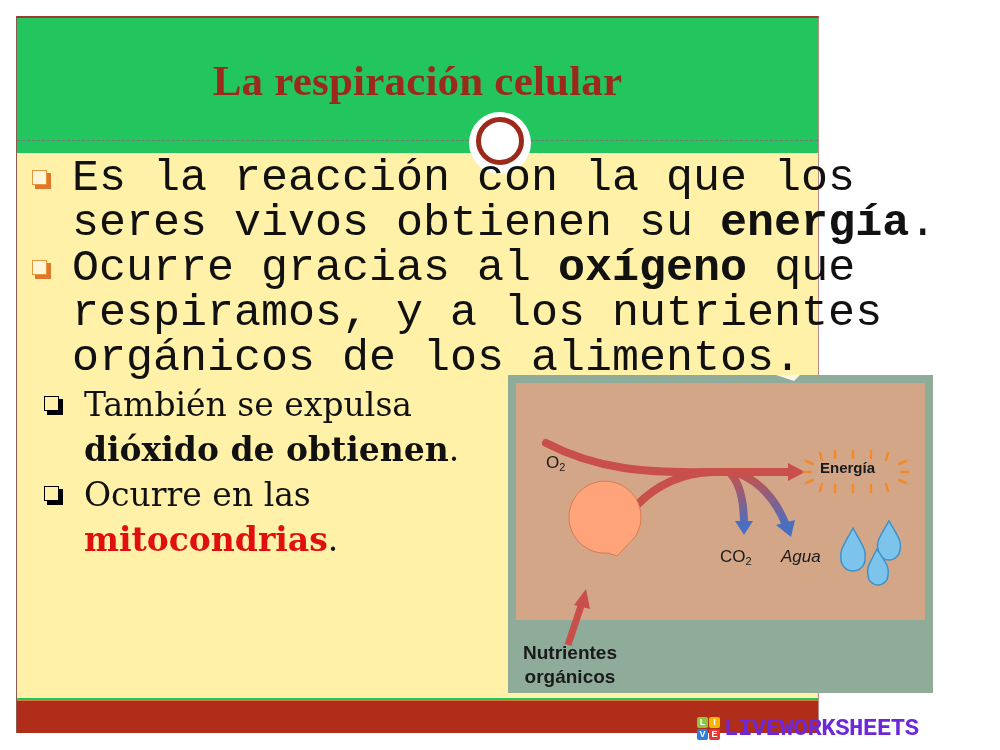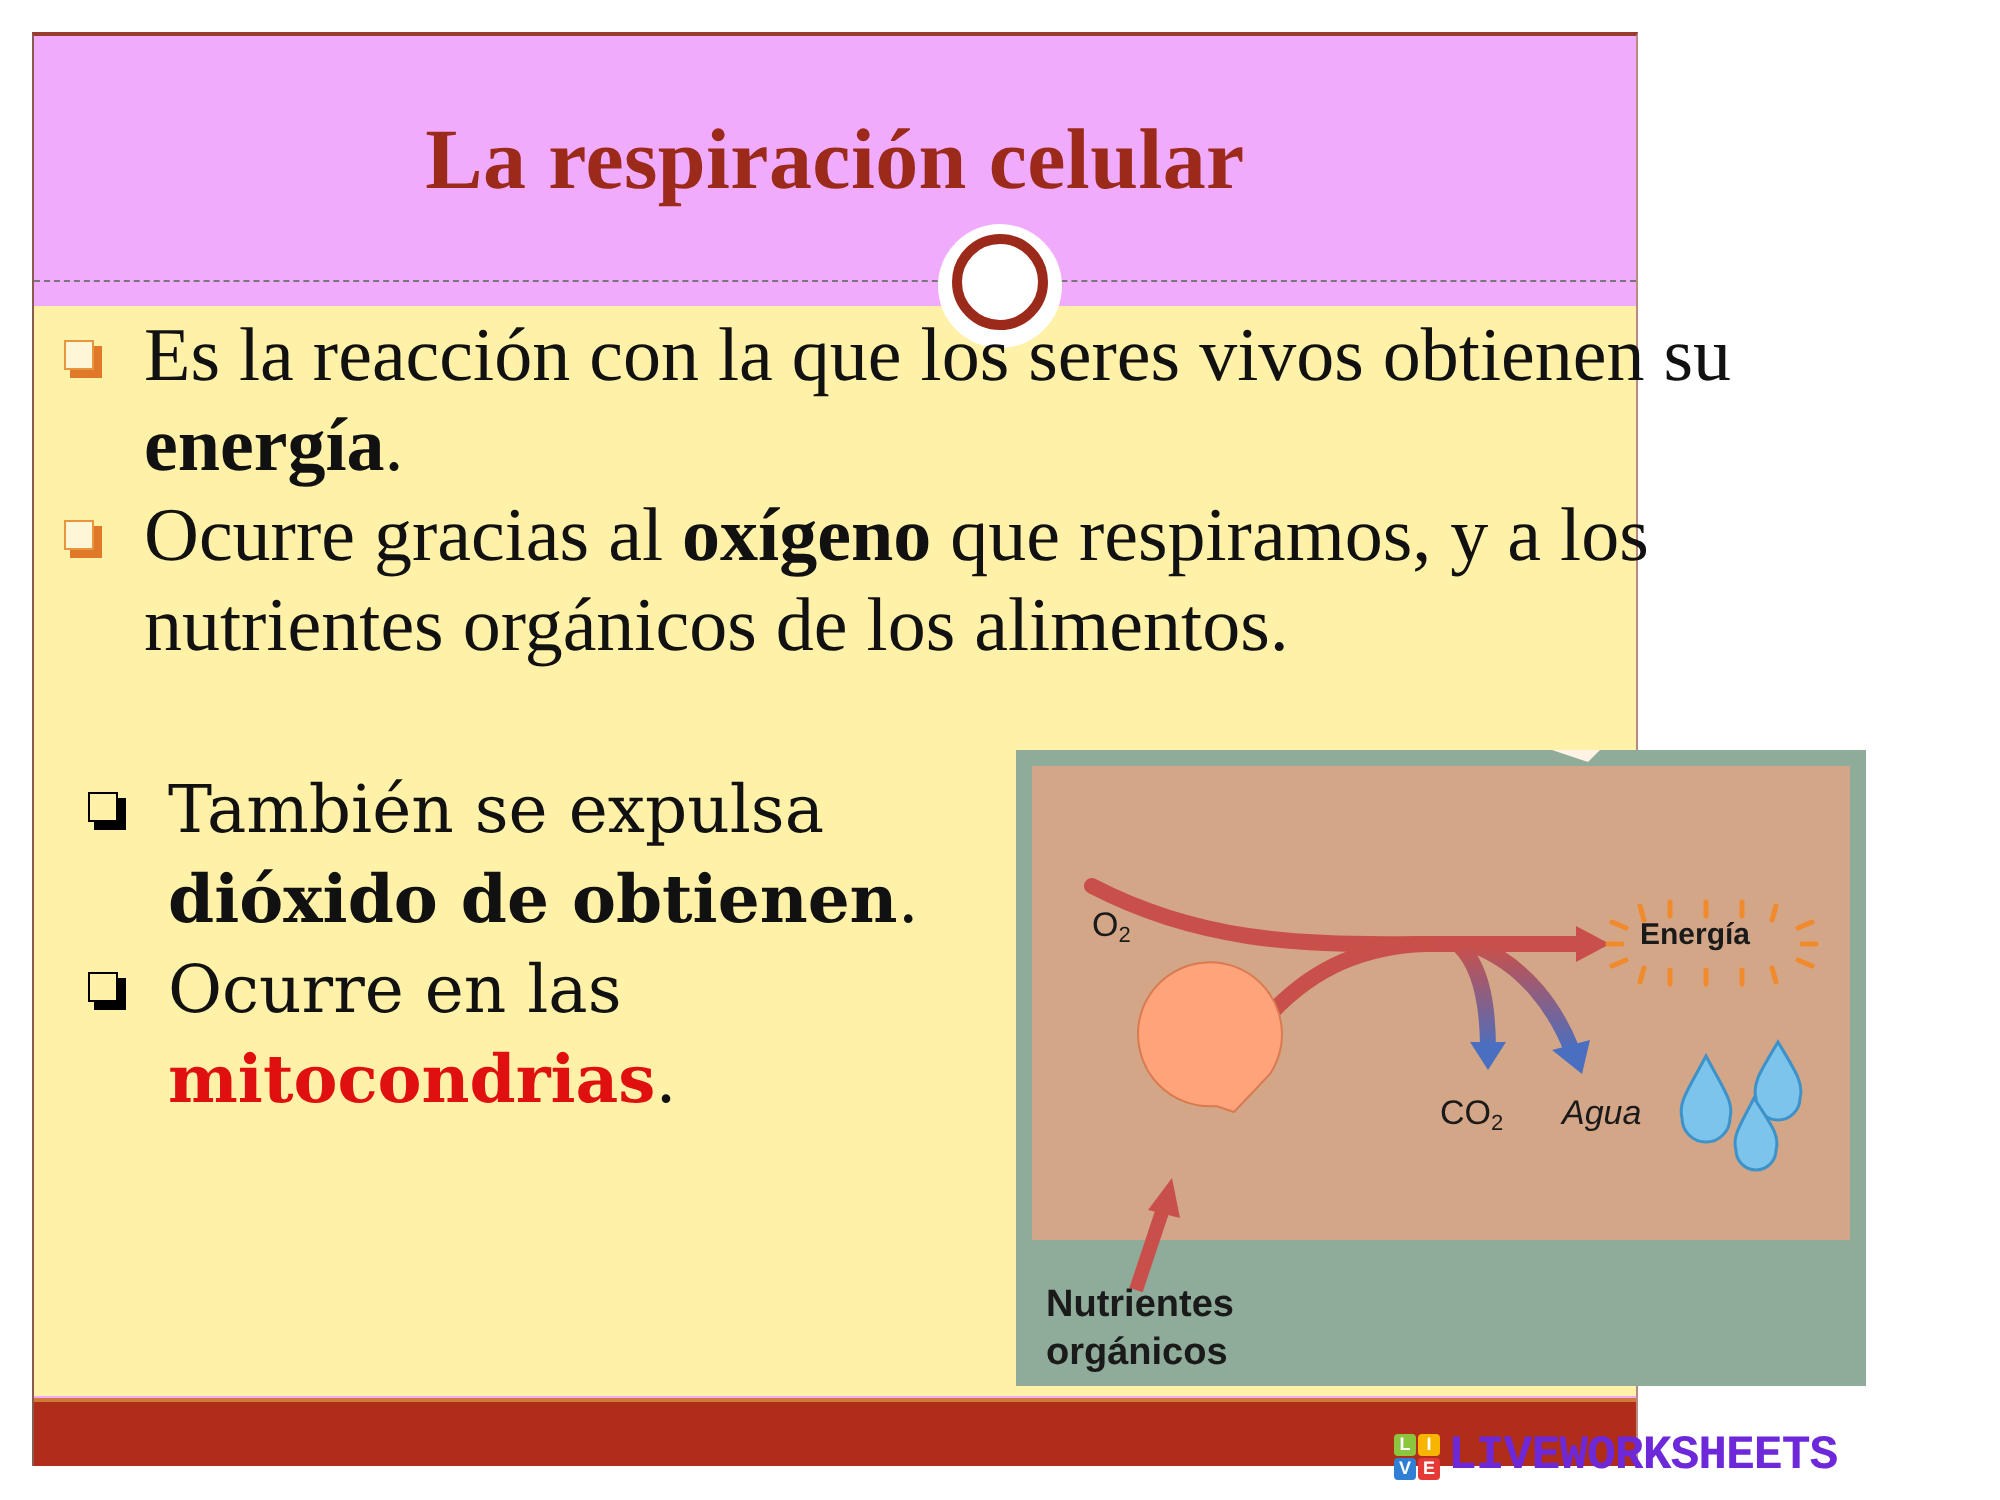--- a/index.html
+++ b/index.html
@@ -1,43 +1,43 @@
 <!DOCTYPE html>
 <html><head>
   <meta charset="utf-8">
   <style>
     html, body { margin: 0; padding: 0; }
     body { width: 1000px; height: 750px; background: #ffffff; position: relative; overflow: hidden; font-family: "DejaVu Serif", serif; }
-    .slide { position: absolute; left: 16px; top: 16px; width: 803px; height: 717px; background: #f0abfc; border-top: 2px solid #9b3b30; border-left: 1px solid #8a5a50; border-right: 1px solid #b98a84; box-sizing: border-box; overflow: hidden; }
+    .slide { position: absolute; left: 16px; top: 16px; width: 803px; height: 717px; background: #22c55e; border-top: 2px solid #9b3b30; border-left: 1px solid #8a5a50; border-right: 1px solid #b98a84; box-sizing: border-box; overflow: hidden; }
     .title { position: absolute; left: 0; right: 0; top: 38px; text-align: center; font-family: "Liberation Serif", "DejaVu Serif", serif; font-weight: bold; font-size: 43px; color: #9c2a1b; letter-spacing: 0.2px; }
     .dash { position: absolute; left: 0; right: 0; top: 122px; border-top: 1px dashed #777; }
     .yellow { position: absolute; left: 0; right: 0; top: 135px; height: 545px; background: #fff1a8; }
     .halo { position: absolute; left: 452px; top: 94px; width: 62px; height: 62px; border-radius: 50%; background: #fff; }
     .ring { position: absolute; left: 459px; top: 99px; width: 38px; height: 38px; border-radius: 50%; border: 5px solid #9c2a1b; background: #fff; }
     .redbar { position: absolute; left: 0; right: 0; top: 681px; height: 36px; background: #b02d19; border-top: 2px solid #d07a3a; box-sizing: border-box; }
-    .bullets-top { position: absolute; left: 28px; top: 156px; width: 920px; font-size: 38px; line-height: 45px; color: #111; font-family: Liberation Serif, serif; }
+    .bullets-top { position: absolute; left: 28px; top: 156px; width: 920px; font-size: 45px; line-height: 45px; color: #111; font-family: Liberation Mono, monospace; }
     .bl { position: relative; padding-left: 44px; }
     .bx { position: absolute; left: 4px; top: 14px; width: 18px; height: 18px; }
     .bx .b1 { position: absolute; left: 3px; top: 3px; width: 16px; height: 16px; background: #e0782a; }
     .bx .b2 { position: absolute; left: 0; top: 0; width: 13px; height: 13px; border: 1px solid #e8963e; background: #fff6d8; }
     .bx.dark .b1 { background: #000; }
     .bx.dark .b2 { border: 1.5px solid #000; background: #fff1a8; }
     .bullets-low { position: absolute; left: 40px; top: 382px; width: 430px; font-size: 33px; line-height: 45px; color: #111; font-family: "DejaVu Serif", serif; }
     .bullets-low .bl { padding-left: 44px; }
     .red { color: #e11010; }
     b { font-weight: bold; }
     .diagram { position: absolute; left: 492px; top: 359px; width: 425px; height: 318px; background: #8fab9a; }
     .diagram svg { position: absolute; left: 0; top: 0; }
     .lbl { position: absolute; font-family: "Liberation Sans", "DejaVu Sans", sans-serif; color: #1a1a1a; }
     .lbl.title2 { left: 162px; top: 16px; font-weight: bold; font-size: 18px; }
     .lbl.o2 { left: 38px; top: 40px; font-size: 17px; margin-top: 38px; }
     .lbl.energia { left: 312px; top: 84px; font-weight: bold; font-size: 15px; }
     .lbl.co2 { left: 212px; top: 172px; font-size: 17px; }
     .lbl.agua { left: 273px; top: 172px; font-size: 17px; font-style: italic; }
-    .lbl.nut { left: 15px; top: 266px; font-weight: bold; font-size: 19px; line-height: 24px; }
+    .lbl.nut { left: 15px; top: 266px; font-weight: bold; font-size: 19px; line-height: 24px; text-align: center; }
     sub { font-size: 11px; vertical-align: -3px; }
     .lw { position: absolute; left: 697px; top: 714px; height: 28px; display: flex; align-items: center; }
     .lw .tiles { display: grid; grid-template-columns: 11px 11px; grid-template-rows: 11px 11px; gap: 1px; margin-right: 4px; }
     .lw .t { font-family: "Liberation Sans", sans-serif; font-size: 9px; font-weight: bold; color: #fff; text-align: center; line-height: 11px; border-radius: 2px; }
     .lw .word { font-family: Liberation Mono, monospace; font-weight: bold; font-size: 24px; color: #6d28d9; letter-spacing: -0.5px; }
   </style>
 </head>
 <body>
 
 <div class="slide">

